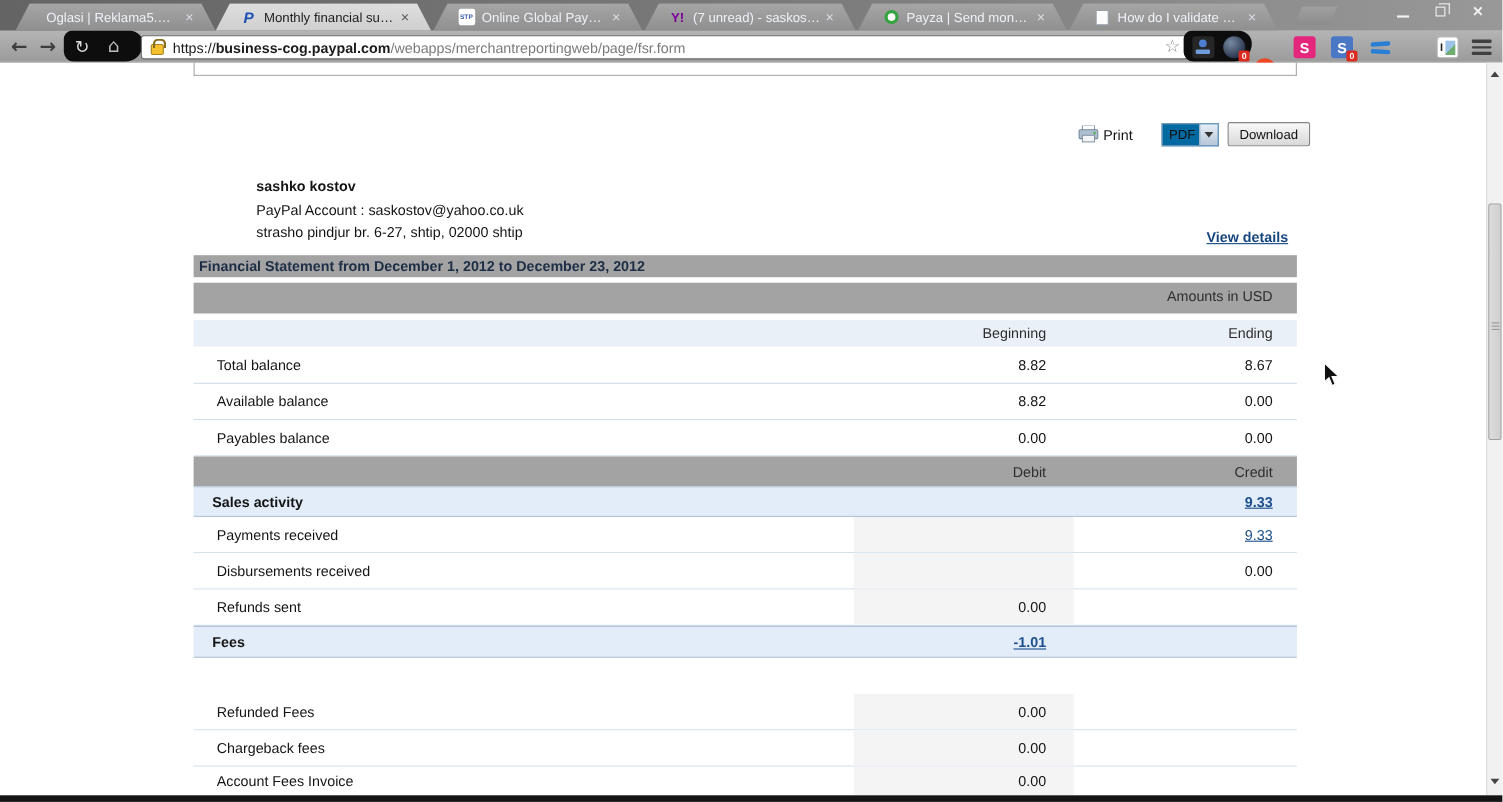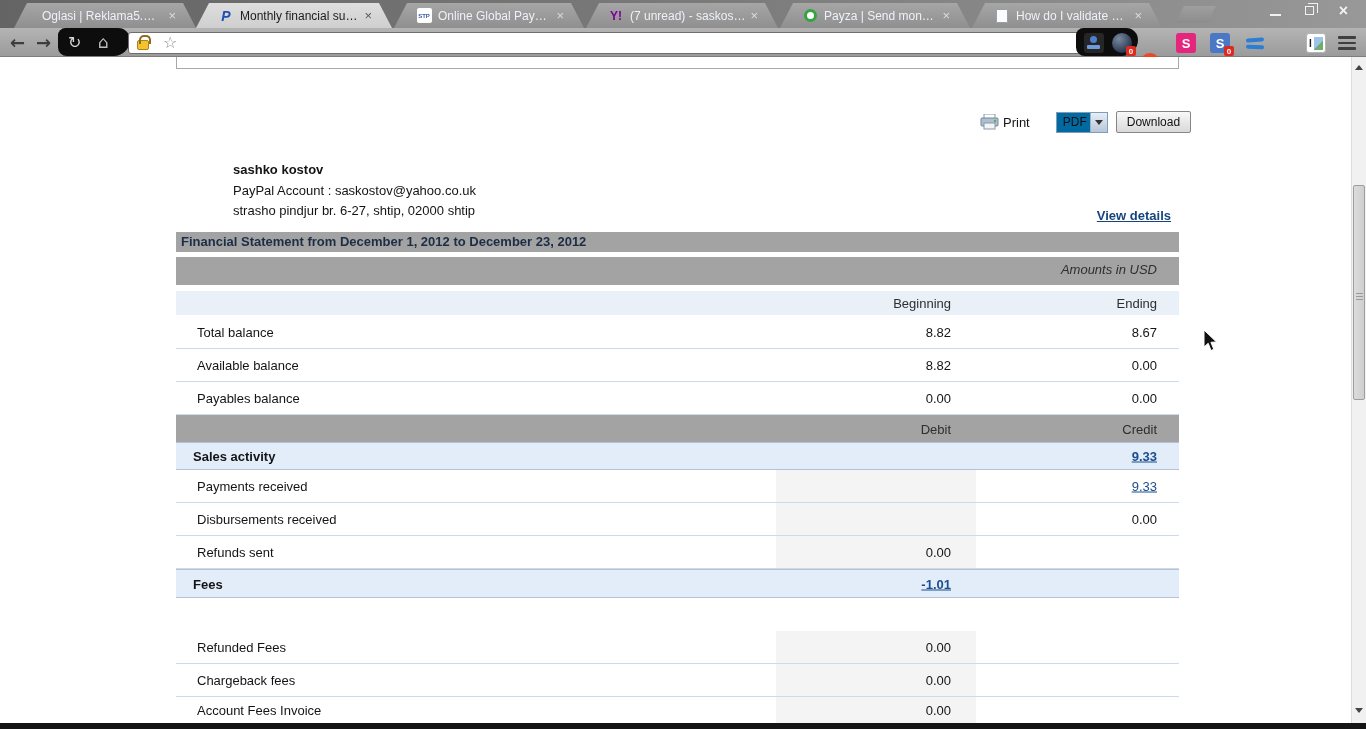--- a/index.html
+++ b/index.html
@@ -203,20 +203,21 @@
 
 <div class="toolbar"></div>
 <span class="navarrow" style="left:10px;">←</span>
 <span class="navarrow" style="left:36px;">→</span>
 <div class="blob" style="left:58px;top:28px;width:72px;height:28px;"></div>
 <span class="tool-glyph" style="left:68px;top:33px;font-size:16px;">↻</span>
 <span class="tool-glyph" style="left:98px;top:32px;font-size:17px;color:#bdbdbd;">⌂</span>
 
 <div class="addressbar">
   <span class="lock"></span>
+  <span class="url"><span class="scheme">https://</span><b>business-cog.paypal.com</b><span>/webapps/merchantreportingweb/page/fsr.form</span></span>
   <span class="star">☆</span>
 </div>
 
 <div class="blob" style="left:1076px;top:28px;width:62px;height:28px;"></div>
 <div class="ext ext-profile" style="left:1084px;">
   <div class="head"></div>
     <div class="bar"></div>
 </div>
 <div class="ext ext-sphere" style="left:1112px;">
   <span class="badge">0</span>
@@ -267,21 +268,21 @@
   </div>
 
   <div class="abs txt13 acct-name" style="left:185px;top:105px;">sashko kostov</div>
   <div class="abs txt13" style="left:185px;top:126px;">PayPal Account : saskostov@yahoo.co.uk</div>
   <div class="abs txt13" style="left:185px;top:146px;">strasho pindjur br. 6-27, shtip, 02000 shtip</div>
   <div class="abs viewdetails" style="right:195px;top:151px;">View details</div>
 
   <div class="band band-dark stmt-title" style="top:175px;">Financial Statement from December 1, 2012 to December 23, 2012</div>
 
   <div class="band band-dark" style="top:200px;height:28px;">
-    <span class="colhead r22" style="top:12px;font-style:italic;">Amounts in USD</span>
+    <span class="colhead r22" style="top:12px;">Amounts in USD</span>
   </div>
 
   <div class="band band-light" style="top:234px;height:24px;">
     <span class="colhead r212">Beginning</span>
     <span class="colhead r22">Ending</span>
   </div>
 
   <div class="row" style="top:259px;">
     <span class="row-label">Total balance</span>
     <span class="cellval r212">8.82</span>

